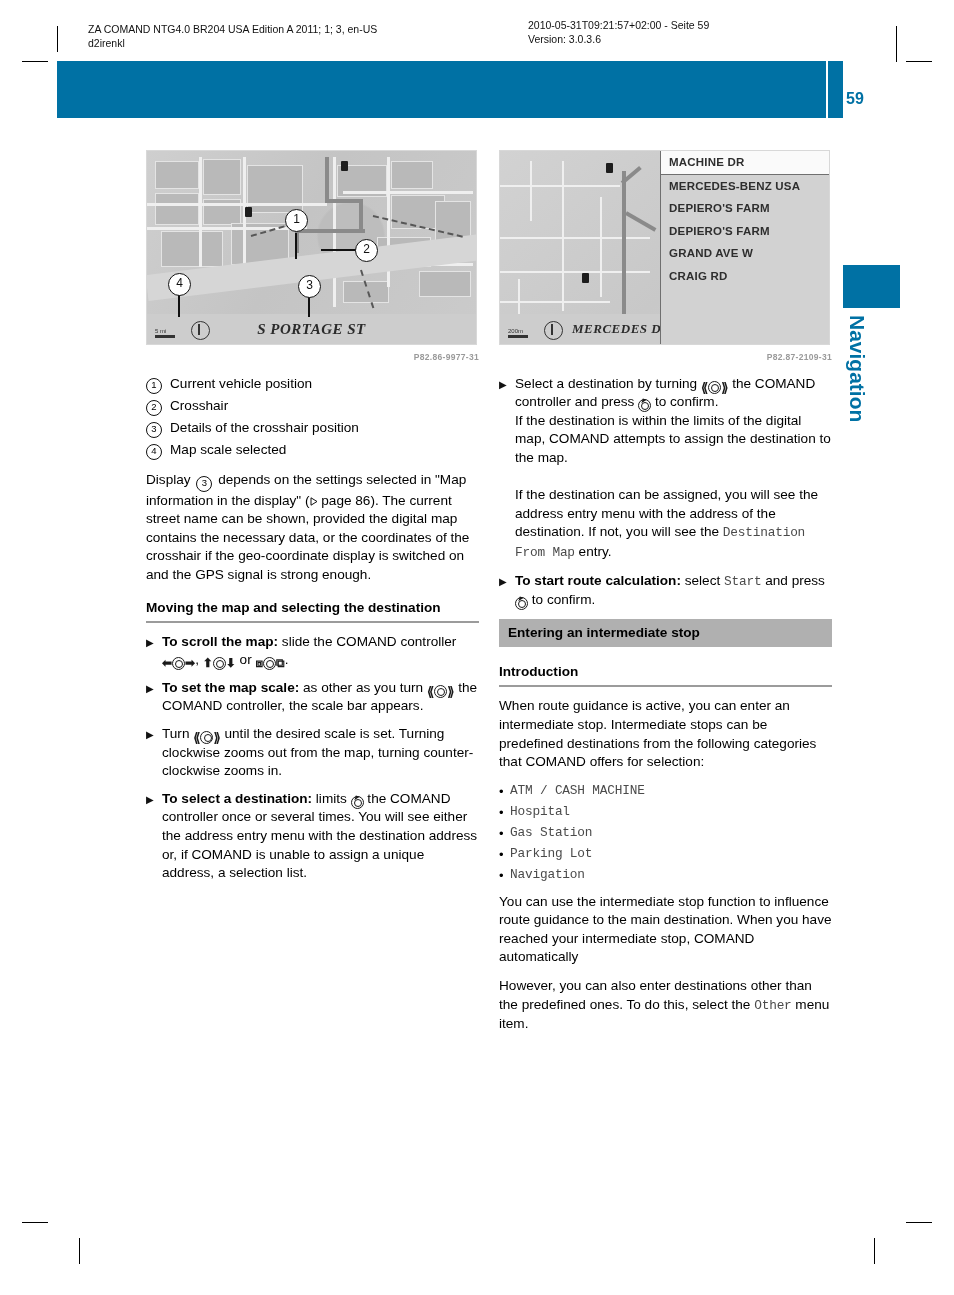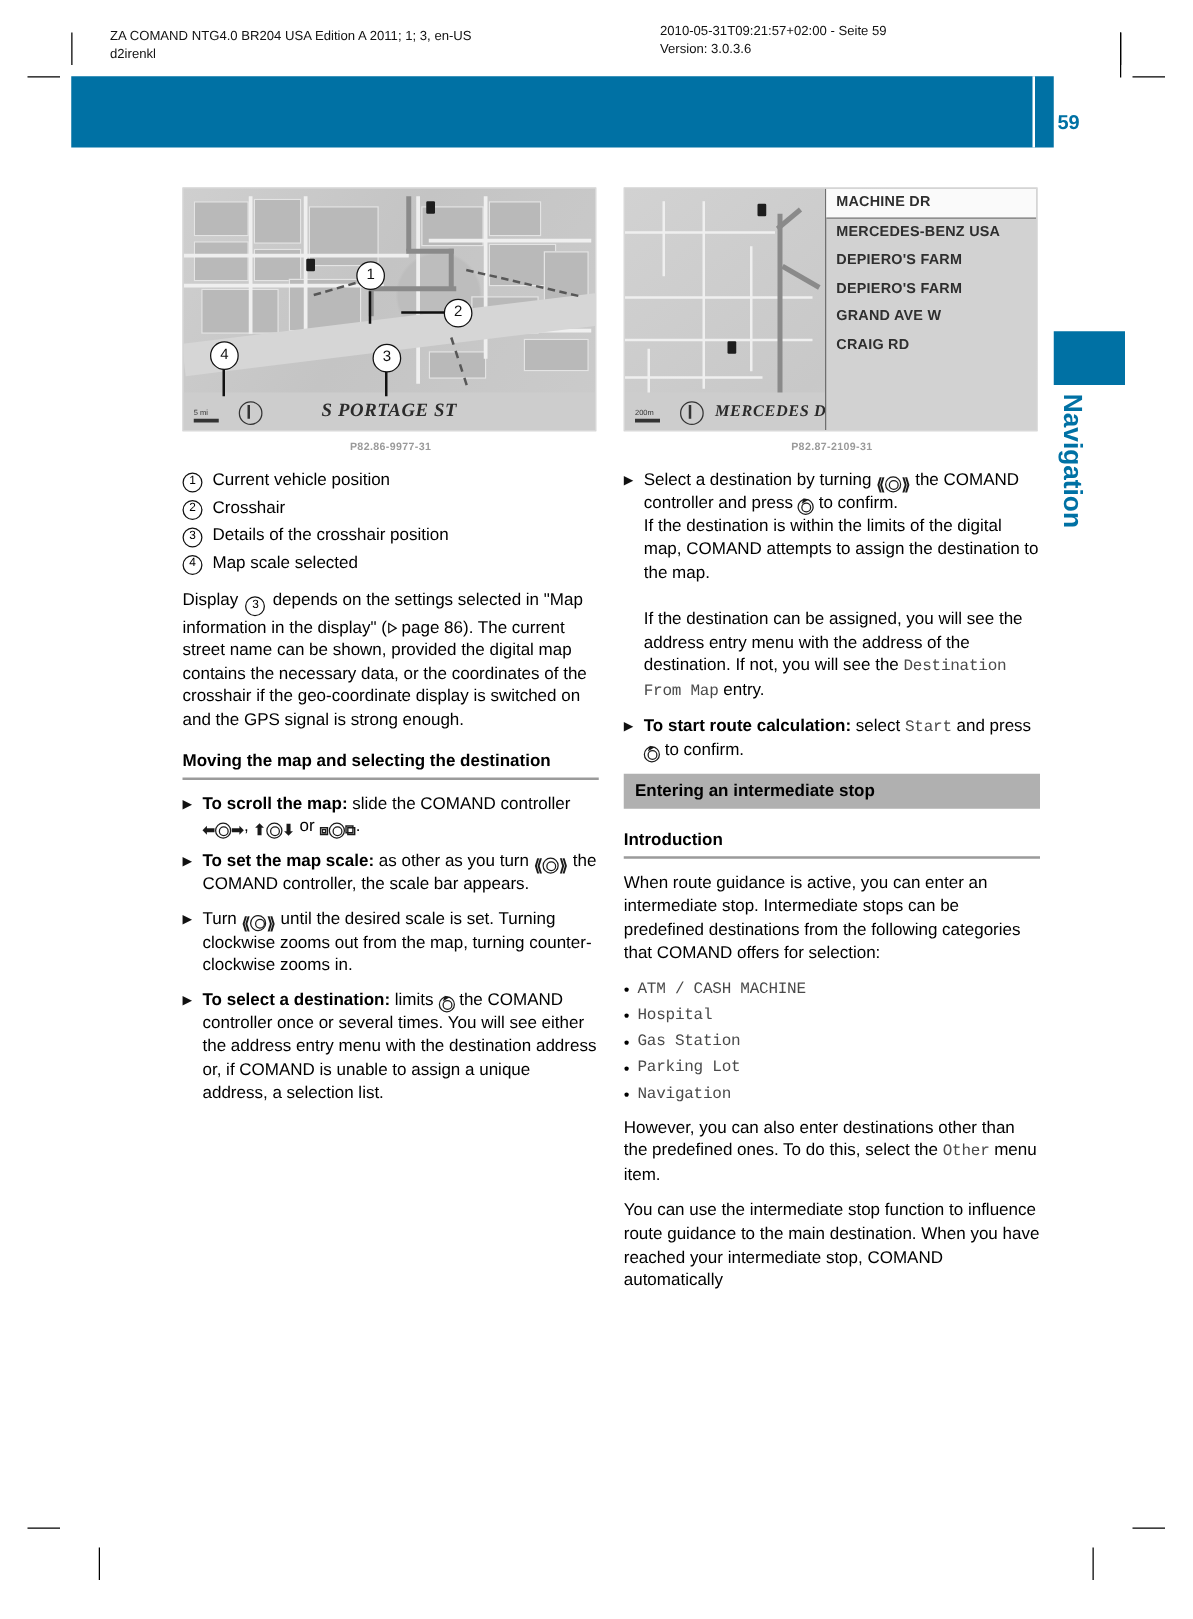--- a/index.html
+++ b/index.html
@@ -128,21 +128,21 @@
   .figure { margin-bottom: 4px; }
   .fig-img {
     width: 329px;
     height: 193px;
     border: 1px solid #d8d8d8;
     position: relative;
     overflow: hidden;
     background: #c9c9c9;
   }
   .fig-caption {
-    text-align: center;
+    text-align: right;
     font-size: 8.5px;
     color: #9a9a9a;
     letter-spacing: 0.3px;
     margin-top: 3px;
     margin-bottom: 8px;
     font-weight: bold;
   }
 
   
   .map1 {
@@ -640,19 +640,19 @@
       <div class="bullet">
         <span class="dot">•</span>
         <span class="mono">Parking Lot</span>
       </div>
       <div class="bullet">
         <span class="dot">•</span>
         <span class="mono">Navigation</span>
       </div>
     </div>
 
+    <p class="para">You can use the intermediate stop function to influence route guidance to the main destination. When you have reached your intermediate stop, COMAND automatically</p>
+
     <p class="para"><span>However, you can also enter destinations other than the predefined ones. To do this, select the </span><span class="mono">Other</span><span> menu item.</span></p>
 
-    <p class="para">You can use the intermediate stop function to influence route guidance to the main destination. When you have reached your intermediate stop, COMAND automatically</p>
-
   </div>
 
 </div>
 
 </body></html>

